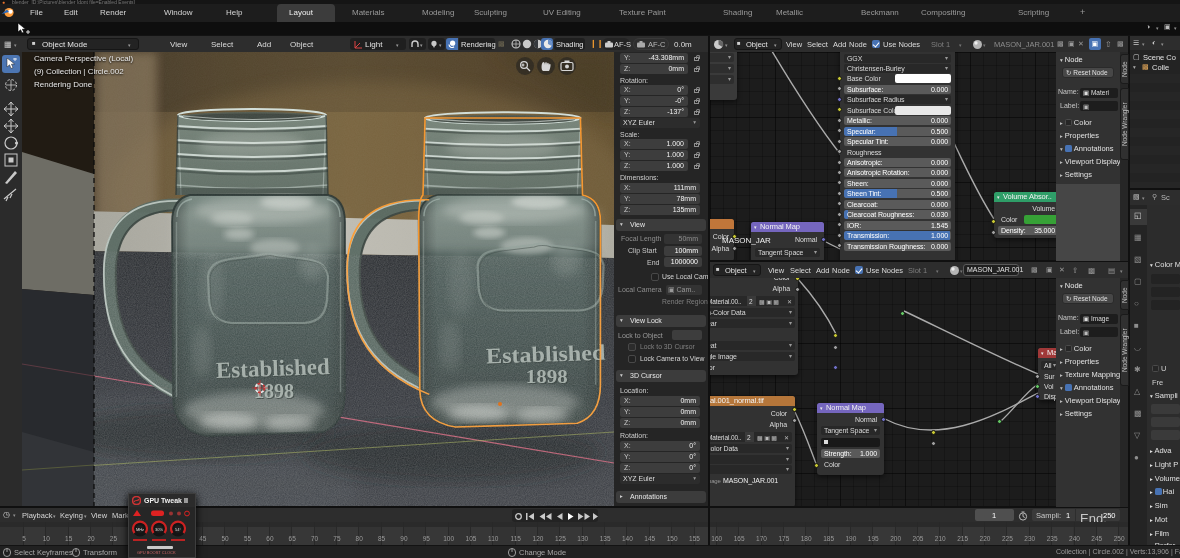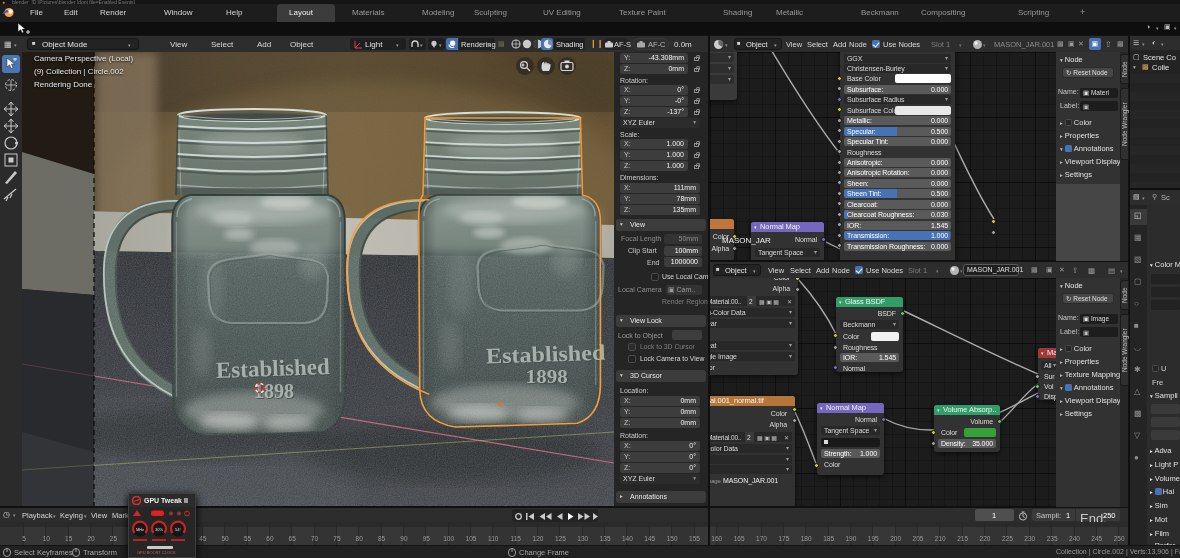--- a/index.html
+++ b/index.html
@@ -580,20 +580,30 @@
       <div class="nr dd" style="left:3px;top:5px;width:37px;background:#2e2e2e">
         <b>▾</b>
       </div>
       <div class="nr dd" style="left:3px;top:16px;width:37px;background:#2e2e2e">
         <b>▾</b>
       </div>
       <div class="nr dd" style="left:3px;top:27px;width:37px;background:#2e2e2e">
         <b>▾</b>
       </div>
     </div>
+    <div class="node" style="left:284px;top:140px;width:68px;height:46px">
+      <div class="nh" style="top:0px;background:#2f9e68"><i>▾</i>Volume Absor..</div>
+      <div class="nr lab" style="left:4px;top:12px;width:60px;text-align:right;">Volume</div>
+      <div class="nr" style="left:4px;top:23px;width:60px">Color</div>
+      <div class="ab" style="left:30px;top:23px;width:34px;height:9px;background:#36a136;border-radius:2px"></div>
+      <div class="nr sl" style="left:4px;top:34px;width:60px">
+        <span style="position:relative">Density:</span>
+        <span style="position:relative">35.000</span>
+      </div>
+    </div>
     <div class="sock" style="left:281px;top:166.5px;background:#c8c832"></div>
     <div class="sock" style="left:281px;top:177.5px;background:#a0a0a0"></div>
     <div class="node" style="left:-6px;top:167px;width:30px;height:42px">
       <div class="nh" style="top:0px;background:#c0763a"></div>
       <div class="nr lab" style="left:2px;top:13px;width:26px;text-align:right;">Color</div>
       <div class="nr lab" style="left:2px;top:25px;width:26px;text-align:right;">Alpha</div>
     </div>
     <div class="sock" style="left:22px;top:182px;background:#c8c832"></div>
     <div class="sock" style="left:22px;top:194px;background:#a0a0a0"></div>
     <div class="tx" style="left:12px;top:184px;font-size:8px;color:#f0f0f0;z-index:6">MASON_JAR</div>
@@ -718,61 +728,38 @@
         <b>▾</b>
       </div>
       <div class="nr dd" style="left:3px;top:69px;width:88px">
         <b>▾</b>
       </div>
       <div class="tx" style="left:4px;top:82px;font-size:6px;color:#999">image</div>
       <div class="tx" style="left:22px;top:81px;font-size:7px;color:#eee">MASON_JAR.001</div>
     </div>
     <div class="sock" style="left:82px;top:128.5px;background:#c8c832"></div>
     <div class="sock" style="left:82px;top:139.5px;background:#a0a0a0"></div>
-    <div class="node" style="left:126px;top:19px;width:67px;height:75px">
-      <div class="nh" style="top:0px;background:#2f9e68"><i>▾</i>Glass BSDF</div>
-      <div class="nr lab" style="left:4px;top:12px;width:59px;text-align:right;">BSDF</div>
-      <div class="nr dd" style="left:4px;top:23px;width:59px">Beckmann<b>▾</b></div>
-      <div class="nr" style="left:4px;top:34.5px;width:59px">Color</div>
-      <div class="ab" style="left:35px;top:34.5px;width:28px;height:9px;background:#f2f2f2;border-radius:2px"></div>
-      <div class="nr lab" style="left:4px;top:45.5px;width:59px;">Roughness</div>
-      <div class="nr sl" style="left:4px;top:56px;width:59px">
-        <span style="position:relative">IOR:</span>
-        <span style="position:relative">1.545</span>
-      </div>
-      <div class="nr lab" style="left:4px;top:66.5px;width:59px;">Normal</div>
-    </div>
     <div class="sock" style="left:190px;top:32.5px;background:#63c763"></div>
     <div class="sock" style="left:123px;top:55px;background:#c8c832"></div>
     <div class="sock" style="left:123px;top:66.5px;background:#a0a0a0"></div>
     <div class="sock" style="left:123px;top:87px;background:#7070c8"></div>
     <div class="node" style="left:107px;top:125px;width:67px;height:72px">
       <div class="nh" style="top:0px;background:#7566be"><i>▾</i>Normal Map</div>
       <div class="nr lab" style="left:4px;top:12px;width:59px;text-align:right;">Normal</div>
       <div class="nr dd" style="left:4px;top:23px;width:59px">Tangent Space<b>▾</b></div>
       <div class="ab" style="left:4px;top:34.5px;width:59px;height:9px;background:#191919;border-radius:2px"></div>
       <div class="ab" style="left:7px;top:37px;width:4px;height:4px;background:#ddd"></div>
       <div class="nr sl" style="left:4px;top:46px;width:59px">
         <span style="position:relative">Strength:</span>
         <span style="position:relative">1.000</span>
       </div>
       <div class="nr lab" style="left:4px;top:57px;width:59px;">Color</div>
     </div>
     <div class="sock" style="left:171px;top:138.5px;background:#7070c8"></div>
     <div class="sock" style="left:104px;top:185px;background:#c8c832"></div>
-    <div class="node" style="left:224px;top:127px;width:66px;height:47px">
-      <div class="nh" style="top:0px;background:#2f9e68"><i>▾</i>Volume Absorp..</div>
-      <div class="nr lab" style="left:4px;top:12px;width:58px;text-align:right;">Volume</div>
-      <div class="nr" style="left:4px;top:23px;width:58px">Color</div>
-      <div class="ab" style="left:30px;top:23px;width:32px;height:9px;background:#36a136;border-radius:2px"></div>
-      <div class="nr sl" style="left:4px;top:34px;width:58px">
-        <span style="position:relative">Density:</span>
-        <span style="position:relative">35.000</span>
-      </div>
-    </div>
     <div class="sock" style="left:287px;top:140.5px;background:#63c763"></div>
     <div class="sock" style="left:221px;top:151.5px;background:#c8c832"></div>
     <div class="sock" style="left:221px;top:162.5px;background:#a0a0a0"></div>
     <div class="node" style="left:328px;top:70px;width:24px;height:52px">
       <div class="nh" style="top:0px;background:#a03838"><i>▾</i>Ma</div>
       <div class="nr dd" style="left:3px;top:13px;width:18px">All<b>▾</b></div>
       <div class="nr lab" style="left:3px;top:24px;width:18px;">Sur</div>
       <div class="nr lab" style="left:3px;top:34px;width:18px;">Vol</div>
       <div class="nr lab" style="left:3px;top:44px;width:18px;">Disp</div>
     </div>
@@ -1033,21 +1020,21 @@
 <div class="tx" style="left:14px;top:548px;font-size:7.5px;color:#a8a8a8;">Select Keyframes</div>
 <svg class="ab" style="left:72px;top:548px" width="8" height="9" viewBox="0 0 8 9">
     <rect x="0.5" y="0.5" width="7" height="8" rx="3.5" fill="none" stroke="#aaa" stroke-width="0.9"></rect>
     <path d="M4 0.5 V4" stroke="#aaa" stroke-width="0.9"></path>
   </svg>
 <div class="tx" style="left:83px;top:548px;font-size:7.5px;color:#a8a8a8;">Transform</div>
 <svg class="ab" style="left:508px;top:548px" width="8" height="9" viewBox="0 0 8 9">
     <rect x="0.5" y="0.5" width="7" height="8" rx="3.5" fill="none" stroke="#aaa" stroke-width="0.9"></rect>
     <path d="M4 0.5 V4" stroke="#aaa" stroke-width="0.9"></path>
   </svg>
-<div class="tx" style="left:519px;top:548px;font-size:7.5px;color:#a8a8a8;">Change Frame</div>
+<div class="tx" style="left:519px;top:548px;font-size:7.5px;color:#a8a8a8;">Change Mode</div>
 <div class="tx" style="left:1056px;top:548px;font-size:7px;color:#9a9a9a;">Collection | Circle.002 | Verts:13,906 | Face</div>
 <div class="ab" style="left:708px;top:36px;width:2px;height:510px;background:#101010"></div>
 <div class="ab" style="left:1128px;top:36px;width:2px;height:510px;background:#101010"></div>
 <div class="ab" style="left:710px;top:260px;width:418px;height:2px;background:#101010"></div>
 <div class="ab" style="left:1130px;top:188px;width:50px;height:2px;background:#101010"></div>
 <div class="ab" style="left:0;top:506px;width:1128px;height:2px;background:#101010"></div>
 <div class="ab" style="left:0;top:545px;width:1180px;height:1px;background:#131313"></div>
 <div class="ab" style="left:0;top:35px;width:1180px;height:1px;background:#131313"></div>
 <div class="ab" style="left:128px;top:493px;width:68px;height:65px;background:#262626;border:1px solid #3e3e3e;box-shadow:0 2px 8px #000;z-index:50;overflow:hidden">
     <div class="ab" style="left:0;top:0;width:68px;height:13px;background:#2b2b2b"></div>

